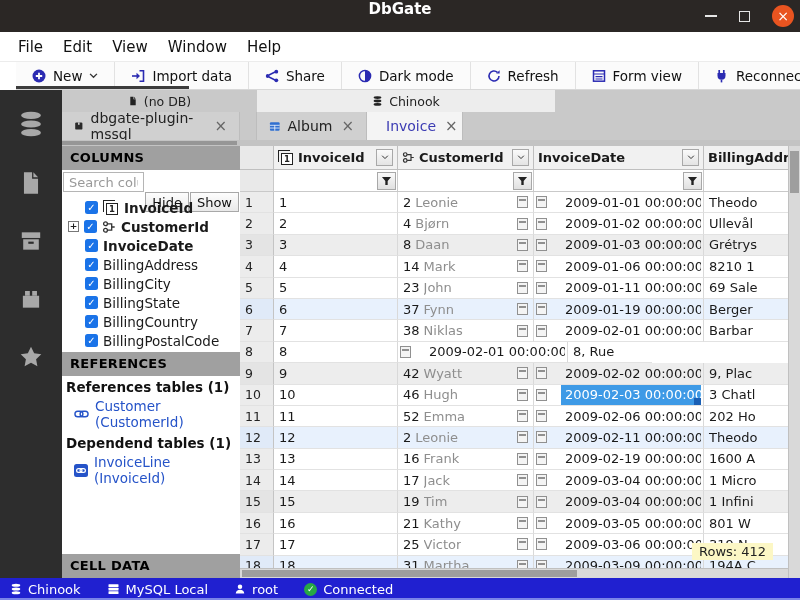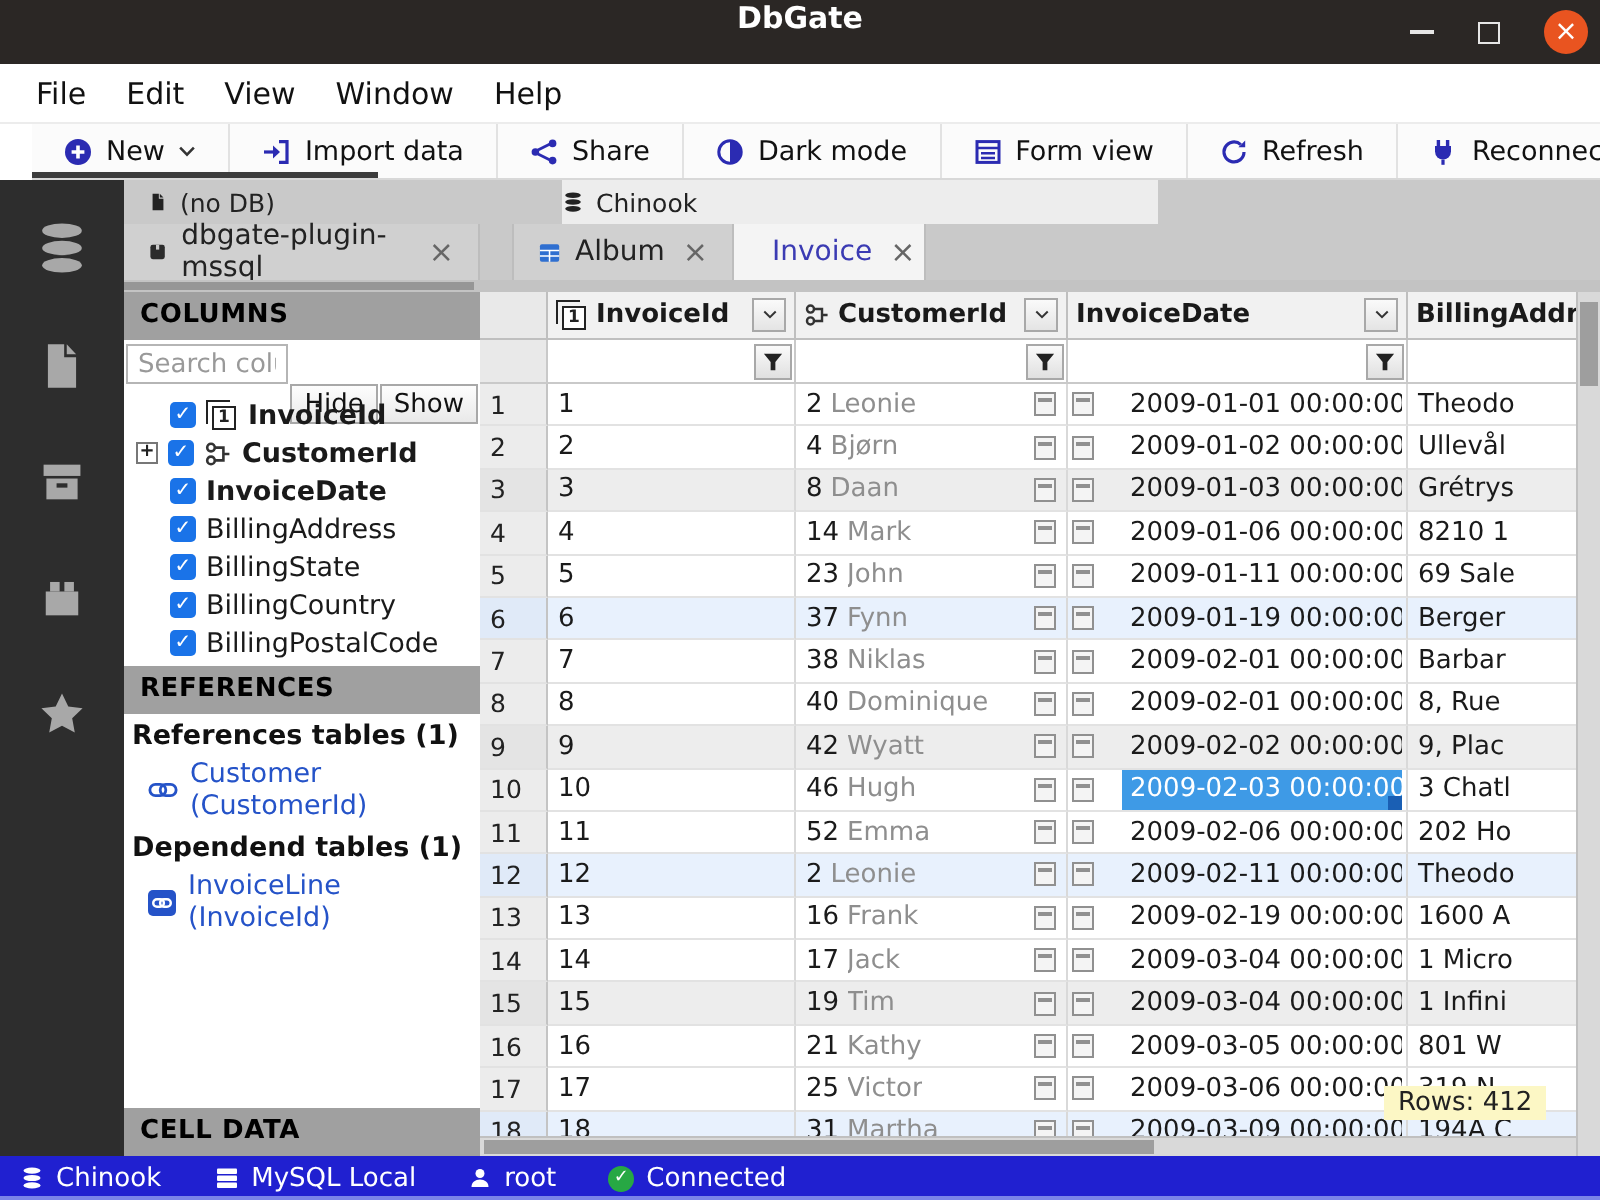--- a/index.html
+++ b/index.html
@@ -24,21 +24,21 @@
   .tb-btn svg { flex:0 0 auto; }
   .tb-scroll-thumb { position:absolute; left:0; bottom:0; width:173px; height:3px; background:#3c3c3c; }
 
   
   .rail { position:absolute; left:0; top:90px; width:62px; height:488px; background:#2d2d2d; display:flex; flex-direction:column; align-items:center; padding-top:20px; gap:32px; }
   .rail svg { display:block; }
 
   
   .tabstrip { position:absolute; left:62px; top:90px; width:738px; height:56px; background:#c9c9c9; }
   .tabgroups { display:flex; height:22px; }
-  .tabgroup { display:flex; align-items:center; justify-content:flex-start; gap:6px; font-size:12.5px; color:#222;margin-left:12px; }
+  .tabgroup { display:flex; align-items:center; justify-content:center; gap:6px; font-size:12.5px; color:#222; }
   .tabgroup.nodb { width:195px; background:#c9c9c9; }
   .tabgroup.chinook { width:298px; background:#ededed; }
   .tabs { display:flex; height:28px; }
   .tab { display:flex; align-items:center; gap:7px; padding:0 12px; font-size:14px; background:#d0d0d0; color:#222; border-right:1px solid #bdbdbd; flex:0 0 auto; }
   .tab .close { color:#666; font-size:15px; margin-left:2px; }
   .tab.active { background:#f4f4f4; color:#3b3bb3; }
   .tab-spacer { width:17px; background:#c9c9c9; border-right:1px solid #bdbdbd; }
   .tabs-scroll { height:6px; background:#c3c3c3; position:relative; }
   .tabs-scroll .thumb { position:absolute; left:0; top:1px; width:175px; height:4px; background:#969696; }
 
@@ -163,31 +163,31 @@
   </div>
   <div class="tb-btn">
     <svg width="14" height="14" viewBox="0 0 14 14">
         <circle cx="7" cy="7" r="5.6" fill="none" stroke="#2b2bb2" stroke-width="1.5"></circle>
         <path d="M7 1.4a5.6 5.6 0 010 11.2z" fill="#2b2bb2"></path>
       </svg>
     <span>Dark mode</span>
   </div>
   <div class="tb-btn">
     <svg width="14" height="14" viewBox="0 0 14 14">
+        <path d="M12 7A5 5 0 1110.4 3.3" fill="none" stroke="#2b2bb2" stroke-width="1.6"></path>
+        <path d="M12.6 1.2v3.4H9.2z" fill="#2b2bb2"></path>
+      </svg>
+    <span>Refresh</span>
+  </div>
+  <div class="tb-btn">
+    <svg width="14" height="14" viewBox="0 0 14 14">
         <rect x="1.5" y="1.8" width="11" height="10.4" fill="none" stroke="#2b2bb2" stroke-width="1.5"></rect>
         <path d="M1.5 5h11M3.5 7.6h7M3.5 10h7" stroke="#2b2bb2" stroke-width="1.2"></path>
       </svg>
     <span>Form view</span>
-  </div>
-  <div class="tb-btn">
-    <svg width="14" height="14" viewBox="0 0 14 14">
-        <path d="M12 7A5 5 0 1110.4 3.3" fill="none" stroke="#2b2bb2" stroke-width="1.6"></path>
-        <path d="M12.6 1.2v3.4H9.2z" fill="#2b2bb2"></path>
-      </svg>
-    <span>Refresh</span>
   </div>
   <div class="tb-btn">
     <svg width="14" height="14" viewBox="0 0 14 14">
         <path d="M4.2 1v3M8.8 1v3" stroke="#2b2bb2" stroke-width="1.7"></path>
         <path d="M2.5 4h8v2.8a4 4 0 01-8 0z" fill="#2b2bb2"></path>
         <path d="M6.5 10.8v2.6" stroke="#2b2bb2" stroke-width="1.6"></path>
       </svg>
     <span>Reconnect</span>
   </div>
 
@@ -295,20 +295,24 @@
     <div class="col-item bold">
       <span class="cbx"></span>
       <span>InvoiceDate</span>
     </div>
     <div class="col-item">
       <span class="cbx"></span>
       <span>BillingAddress</span>
     </div>
     <div class="col-item">
       <span class="cbx"></span>
+      <span>BillingCity</span>
+    </div>
+    <div class="col-item">
+      <span class="cbx"></span>
       <span>BillingState</span>
     </div>
     <div class="col-item">
       <span class="cbx"></span>
       <span>BillingCountry</span>
     </div>
     <div class="col-item">
       <span class="cbx"></span>
       <span>BillingPostalCode</span>
     </div>
@@ -507,25 +511,20 @@
         <div class="cell c-date">
           <span class="mini-doc"></span>
           <span class="date-box">2009-02-01 00:00:00</span>
         </div>
         <div class="cell c-addr">Barbar</div>
       </div>
 
       <div class="grid-row">
         <div class="cell rn">8</div>
         <div class="cell c-id">8</div>
-        <div class="cell c-cust">
-          <span>40</span>
-          <span class="cust-name">Dominique</span>
-          <span class="mini-doc cust-doc"></span>
-        </div>
         <div class="cell c-date">
           <span class="mini-doc"></span>
           <span class="date-box">2009-02-01 00:00:00</span>
         </div>
         <div class="cell c-addr">8, Rue</div>
       </div>
 
       <div class="grid-row stripe-gray">
         <div class="cell rn">9</div>
         <div class="cell c-id">9</div>

